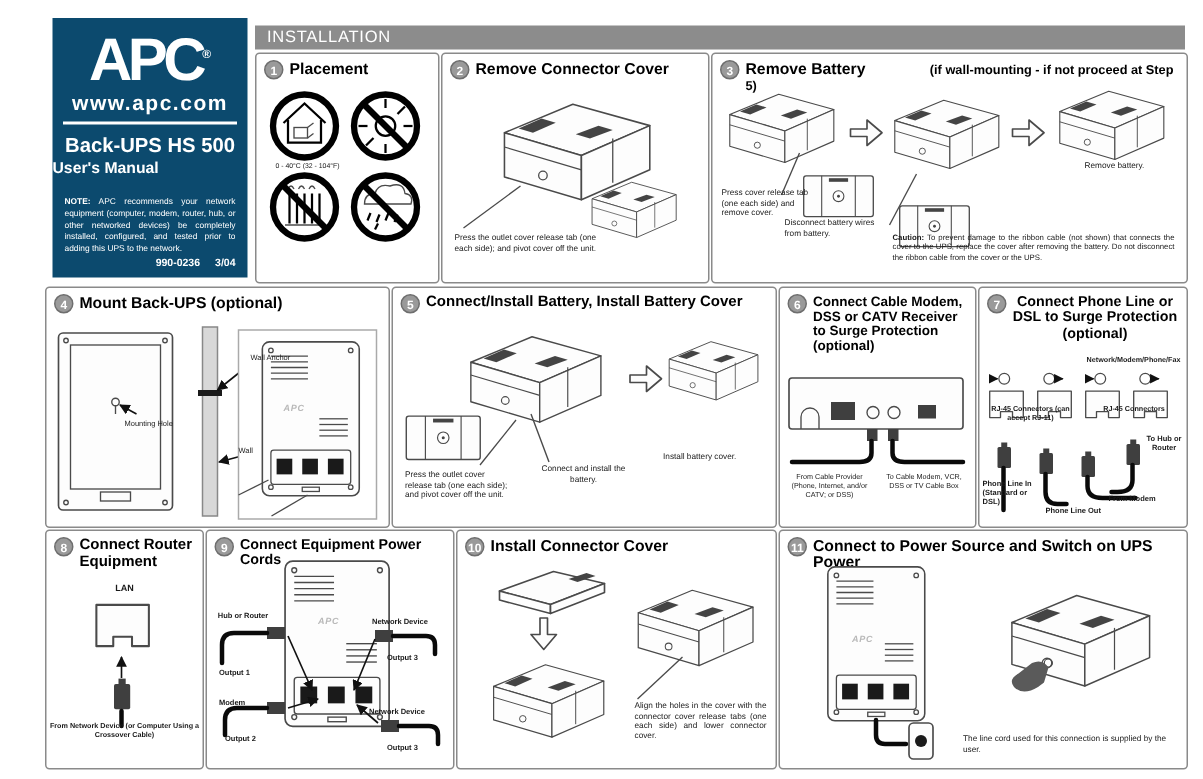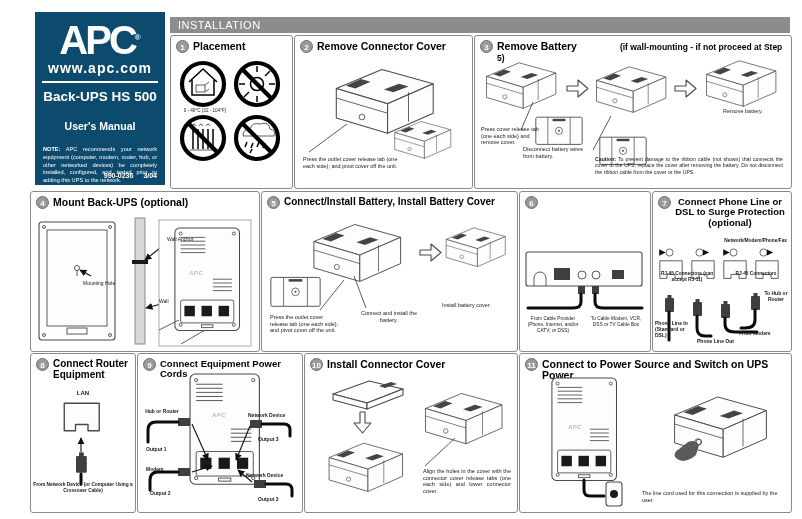--- a/index.html
+++ b/index.html
@@ -23,21 +23,21 @@
   .proh{fill:none;stroke:#000;stroke-width:4.2;}
   .glyph{fill:none;stroke:#000;stroke-width:1.5;}
   .arrowline{fill:none;stroke:#111;stroke-width:1.1;}
   
   #brand{position:absolute;left:35px;top:12px;width:130px;height:173px;background:#0c4a6e;color:#fff;}
   #brand .logo{font-size:40px;font-weight:bold;letter-spacing:-3px;text-align:center;line-height:1;margin-top:8px;}
   #brand .reg{font-size:8px;vertical-align:super;letter-spacing:0;}
   #brand .url{font-size:14px;font-weight:bold;text-align:center;letter-spacing:1px;margin-top:0px;}
   #brand .rule{height:2px;background:#fff;margin:5px 7px 6px 7px;}
   #brand .product{font-size:13.5px;font-weight:bold;text-align:center;}
-  #brand .subtitle{font-size:10.5px;font-weight:bold;text-align:center;margin-top:16px;}
+  #brand .subtitle{font-size:10.5px;font-weight:bold;text-align:left;margin-top:2px;}
   #brand .note{font-size:5.6px;line-height:1.4;text-align:justify;padding:0 8px;margin-top:14px;color:#fff;}
   #brand .docline{position:absolute;right:8px;bottom:6px;font-size:7px;font-weight:bold;}
   #brand .docline span{margin-left:10px;}
   
   #instbar{position:absolute;left:170px;top:17px;width:620px;height:16px;background:#8c8c8c;
            color:#fff;font-weight:normal;font-size:11px;line-height:16px;padding-left:8px;box-sizing:border-box;letter-spacing:.5px;}
 </style>
 </head>
 <body>
 
@@ -264,20 +264,21 @@
       <line x1="104" y1="98" x2="92" y2="66" class="thin"></line>
     </svg>
     <span class="cap" style="left:8px;top:122px;width:70px;">Press the outlet cover release tab (one each side); and pivot cover off the unit.</span>
     <span class="cap c" style="left:92px;top:118px;width:70px;">Connect and install the battery.</span>
     <span class="cap" style="left:180px;top:110px;width:70px;">Install battery cover.</span>
   </div>
 
   <div class="panel" style="left:519px;top:191px;width:130px;height:159px;">
     <div class="step-head">
       <div class="stepnum">6</div>
+      <div class="steptitle t9" style="width:104px;">Connect Cable Modem, DSS or CATV Receiver to Surge Protection (optional)</div>
     </div>
     <svg class="art" style="left:0;top:56px;" width="130" height="100" viewBox="0 0 130 100">
       <g>
         <rect x="6" y="4" width="116" height="34" rx="2" class="ln"></rect>
         <path d="M14,38 v-8 a6,6 0 0 1 12,0 v8" class="thin"></path>
         <rect x="34" y="20" width="16" height="12" class="dk"></rect>
         <circle cx="62" cy="27" r="4" class="thin"></circle>
         <circle cx="76" cy="27" r="4" class="thin"></circle>
         <rect x="92" y="22" width="12" height="9" class="dk"></rect>
       </g>

